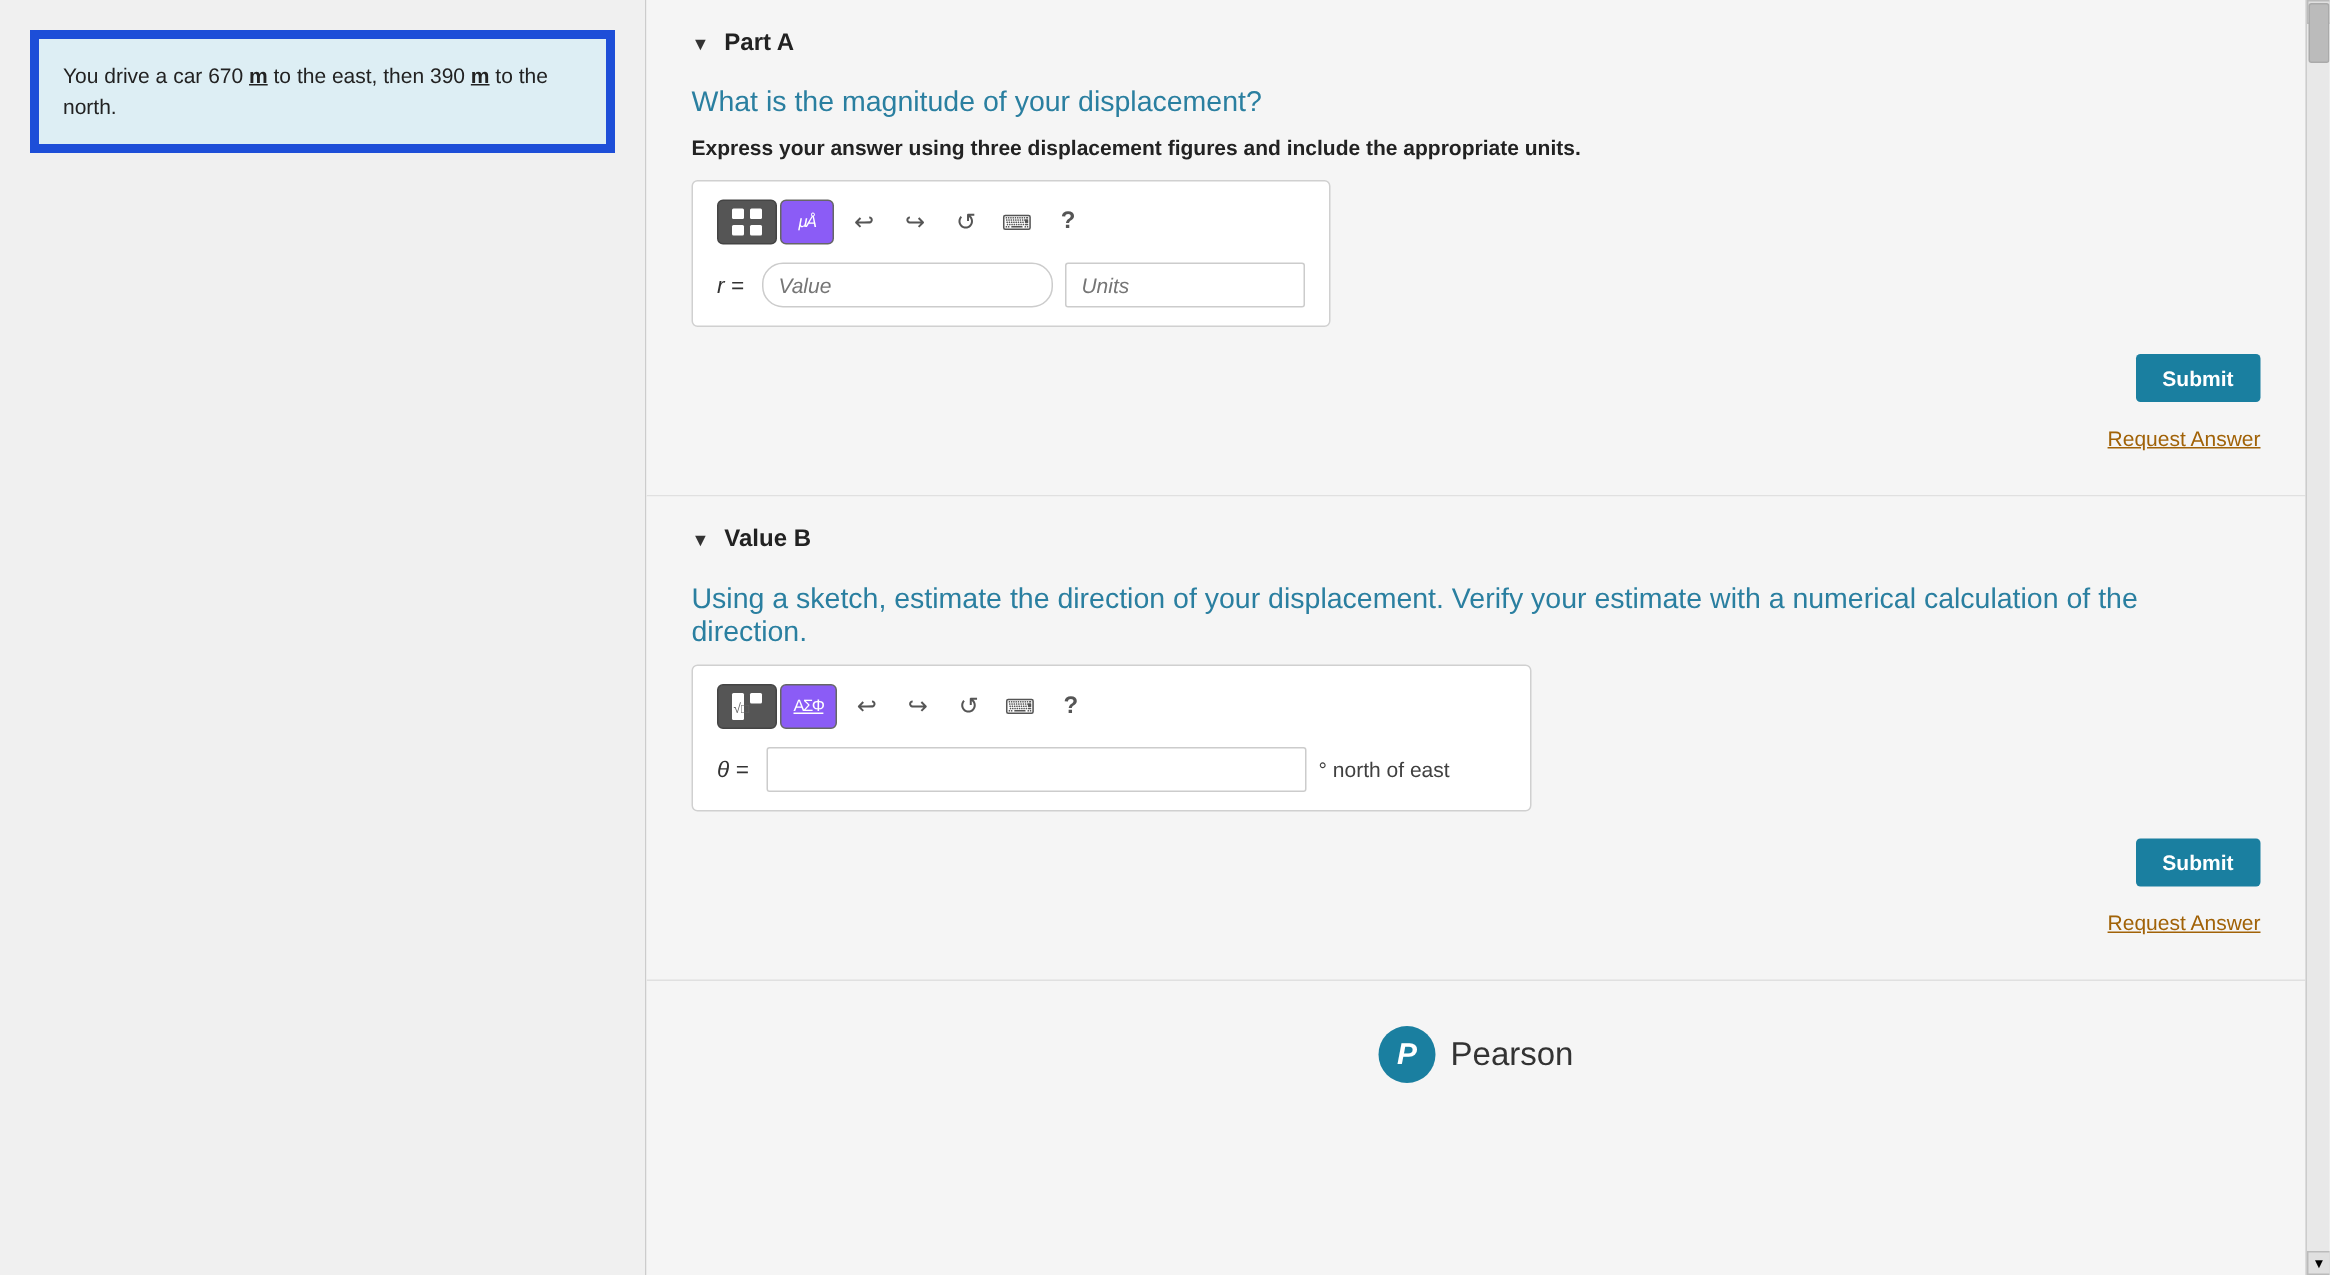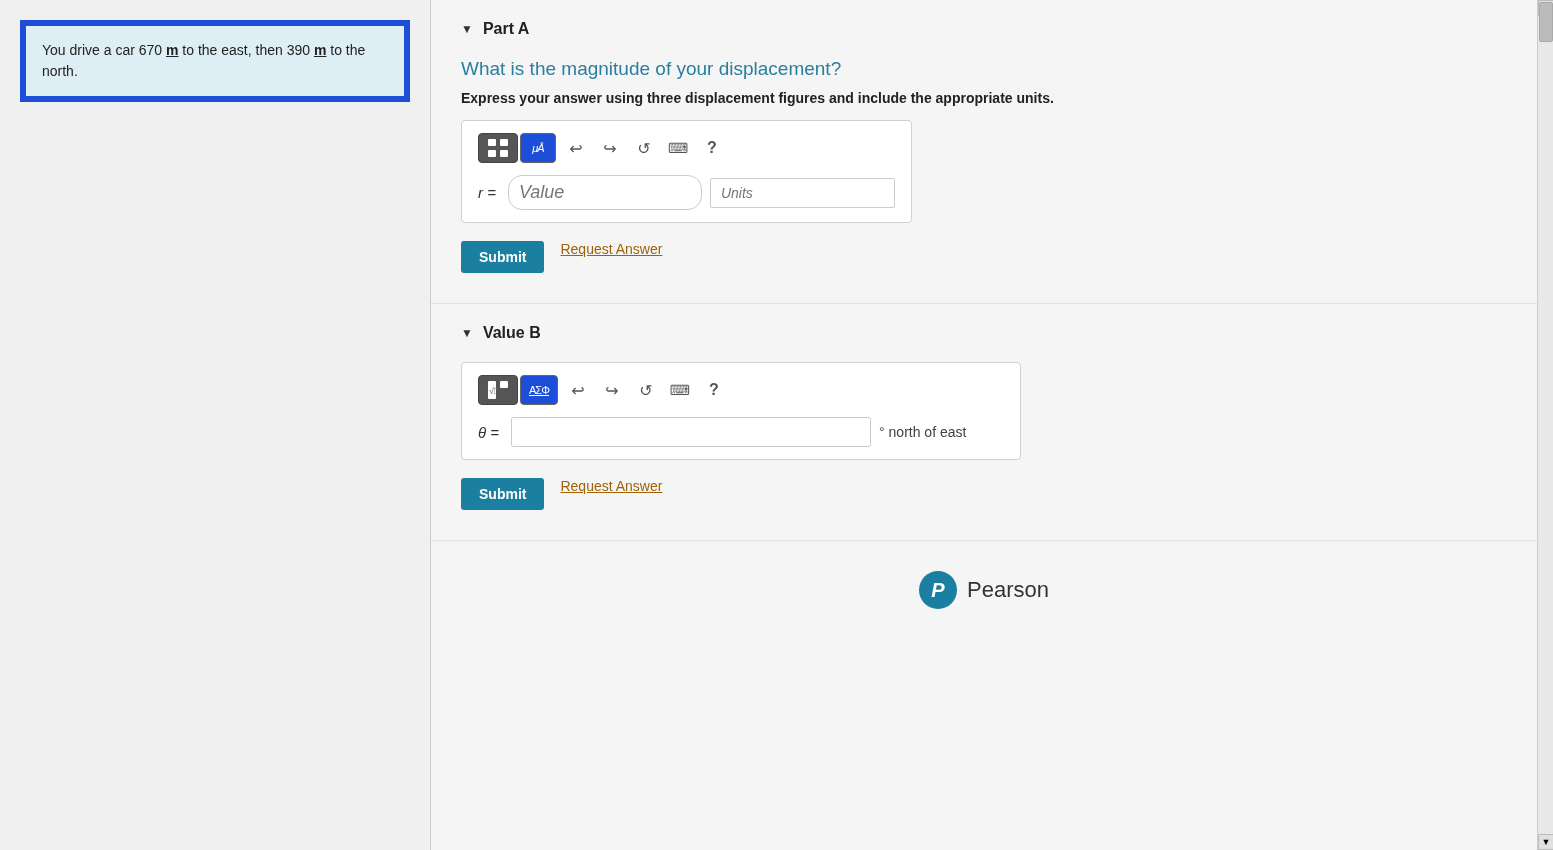--- a/index.html
+++ b/index.html
@@ -128,21 +128,21 @@
     }
 
     .toolbar {
       display: flex;
       align-items: center;
       gap: 6px;
       margin-bottom: 12px;
     }
 
     .toolbar-btn {
-      background: #1d4ed8;
+      background: #8b5cf6;
       border: 1px solid #666;
       border-radius: 4px;
       color: #fff;
       padding: 4px 8px;
       font-size: 13px;
       cursor: pointer;
       display: flex;
       align-items: center;
       justify-content: center;
       min-width: 36px;
@@ -178,55 +178,56 @@
     .input-label {
       font-style: italic;
       font-size: 15px;
       color: #333;
       margin-right: 4px;
     }
     .value-input {
       border: 1px solid #ccc;
       border-radius: 14px;
       padding: 6px 10px;
-      font-size: 18px;
+      font-size: 14px;
       font-style: italic;
       color: #aaa;
       width: 194px;
       outline: none;
     }
     .units-input {
       border: 1px solid #ccc;
       border-radius: 2px;
       padding: 6px 10px;
       font-size: 14px;
       font-style: italic;
       color: #aaa;
-      width: 185px;
+      width: 160px;
       outline: none;
     }
     .single-input {
       border: 1px solid #ccc;
       border-radius: 2px;
       padding: 6px 10px;
       font-size: 14px;
       color: #333;
       width: 360px;
       outline: none;
     }
     .unit-label {
       color: #404040;
       font-size: 14px;
     }
 
     
     .action-row {
       display: flex;
-      align-items: flex-start;
+      align-items: flex-end;
       gap: 16px;
+      flex-direction: column;
     }
     .submit-btn {
       background: #1a7fa0;
       color: #fff;
       border: none;
       border-radius: 3px;
       padding: 8px 18px;
       font-size: 14px;
       cursor: pointer;
       font-weight: bold;
@@ -329,20 +330,21 @@
       <button class="request-answer-link">Request Answer</button>
     </div>
   </div>
 
   <div class="part-section">
     <div class="part-header">
       <span class="arrow">▼</span>
       <span class="part-title">Value B</span>
     </div>
 
+    <p class="question-text">Using a sketch, estimate the direction of your displacement. Verify your estimate with a numerical calculation of the direction.</p>
 
     <div class="answer-box" style="min-width: 560px;">
       
       <div class="toolbar">
         <div class="toolbar-btn-group">
           <button class="toolbar-btn active">
               <svg width="22" height="20" viewBox="0 0 22 20">
     <rect x="1" y="1" width="8" height="18" rx="1" fill="white"></rect>
     <rect x="13" y="1" width="8" height="7" rx="1" fill="white"></rect>
     <text x="2" y="14" font-size="9" fill="#666">√□</text>

